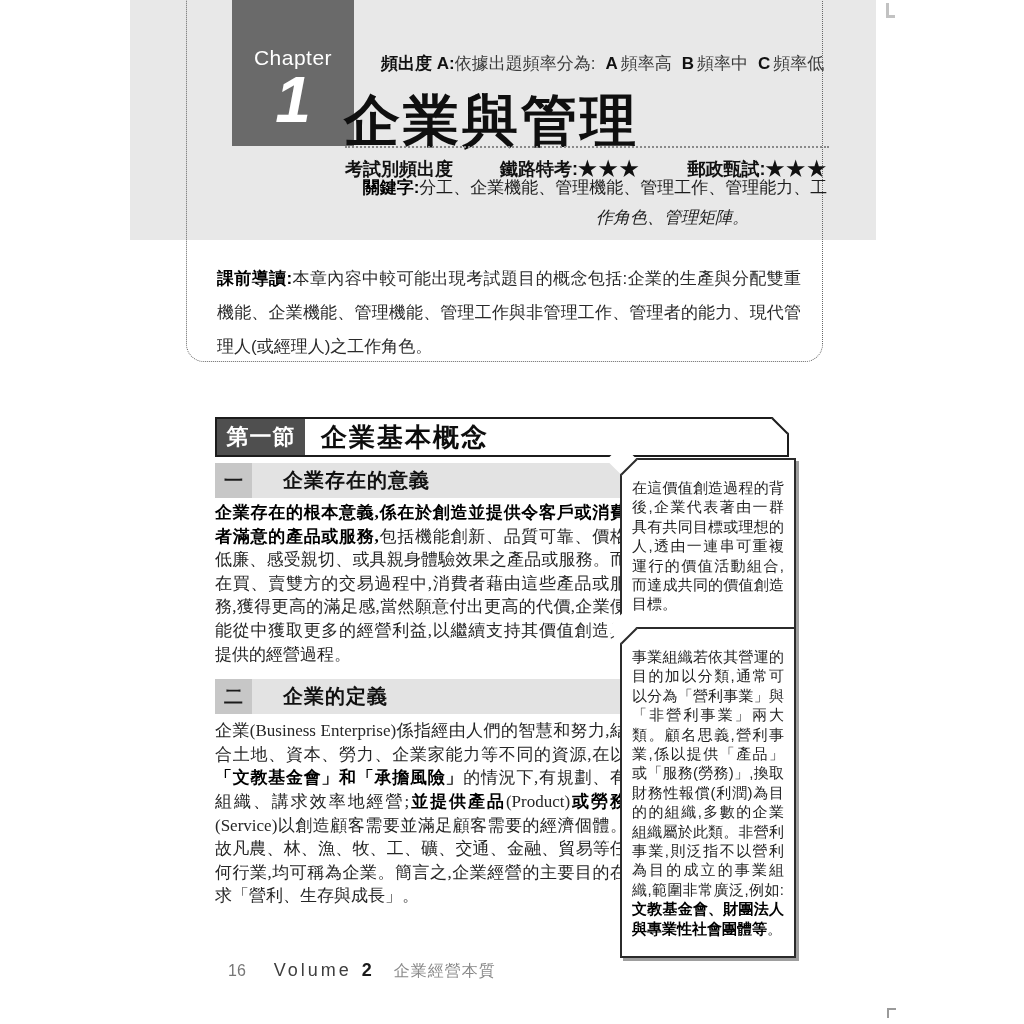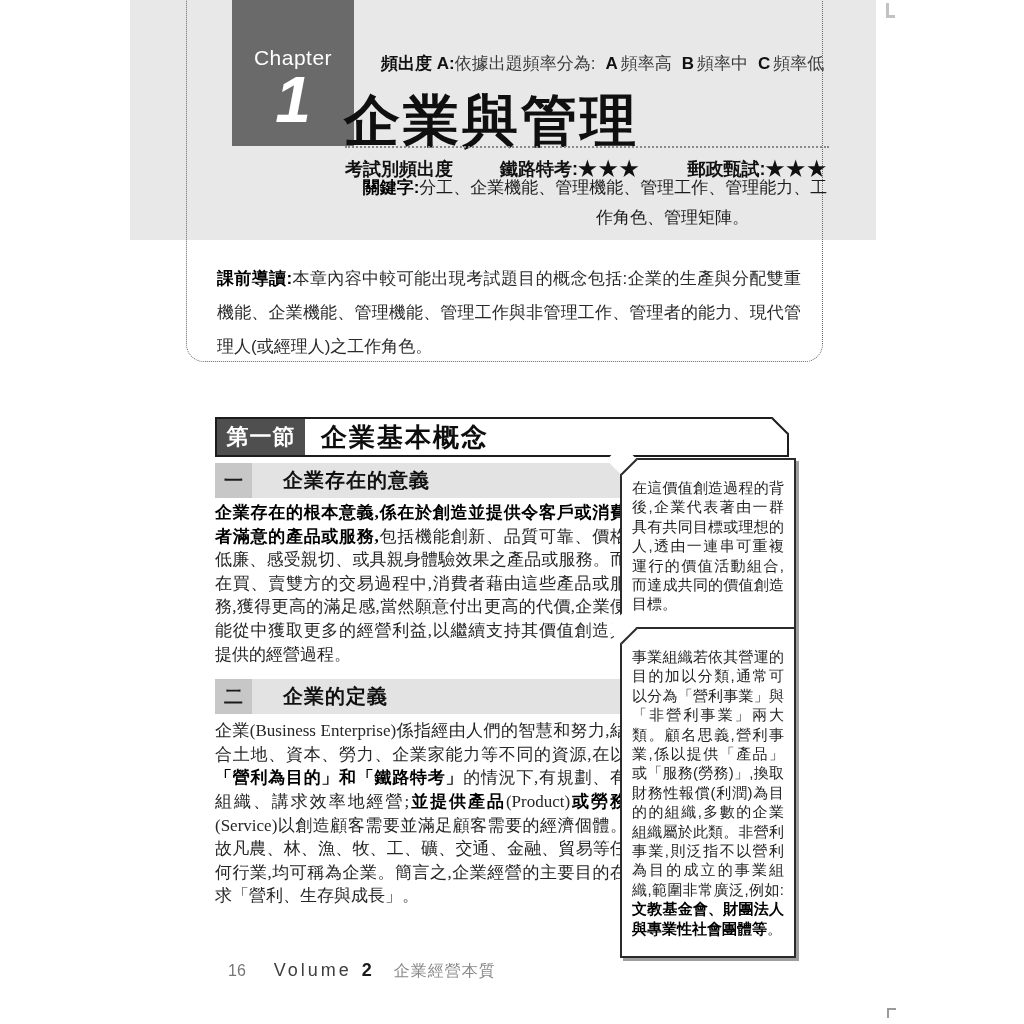--- a/index.html
+++ b/index.html
@@ -26,21 +26,21 @@
 
   .title-divider { position:absolute; left:345px; top:146px; width:484px; border-top:2px dotted #8a8a8a; }
 
   .exam-line { position:absolute; left:345px; top:156px; font-size:18px; font-weight:bold; color:#111; white-space:nowrap; }
   .exam-line .exam { margin-left:26px;padding-left:21px; }
   .exam-line .exam:first-of-type { margin-left:22px; }
   .stars { font-size:21px; letter-spacing:2px; position:relative; top:1px; }
 
   .keywords { position:absolute; left:345px; top:173px; font-size:17px; color:#1c1c1c; width:500px; line-height:30px;text-align:center; }
   .keywords b { color:#000; }
-  .keywords .kw-line2 { margin-left:155px; }
+  .keywords .kw-line2 { margin-left:155px;font-style:italic; }
 
   .intro { position:absolute; left:217px; top:262px; width:584px; font-size:17px; line-height:34px;
            color:#2a2a2a; text-align:justify; }
   .intro b { color:#000; }
 
   .section-header { position:absolute; left:215px; top:417px; width:574px; height:40px;
                     border:2px solid #1c1c1c; background:#fff; display:flex; align-items:stretch; }
   .section-header::before { content:""; position:absolute; top:-11px; right:-11px; width:22px; height:22px;
                             background:#fff; transform:rotate(45deg); }
   .section-header::after { content:""; position:absolute; top:6px; right:-4px; width:22px; height:2px;
@@ -126,21 +126,21 @@
     <div class="sub-heading">
       <div class="sub-number">一</div>
       <div class="sub-title">企業存在的意義</div>
     </div>
     <p class="body-para"><b>企業存在的根本意義,係在於創造並提供令客戶或消費者滿意的產品或服務,</b><span>包括機能創新、品質可靠、價格低廉、感受親切、或具親身體驗效果之產品或服務。而在買、賣雙方的交易過程中,消費者藉由這些產品或服務,獲得更高的滿足感,當然願意付出更高的代價,企業便能從中獲取更多的經營利益,以繼續支持其價值創造與提供的經營過程。</span></p>
 
     <div class="sub-heading sub-heading-2">
       <div class="sub-number">二</div>
       <div class="sub-title">企業的定義</div>
     </div>
-    <p class="body-para para-2"><span>企業(Business Enterprise)係指經由人們的智慧和努力,結合土地、資本、勞力、企業家能力等不同的資源,在以</span><b>「營利為目的」和「鐵路特考」</b><span>的情況下,有規劃、有組織、講求效率地經營;</span><b>並提供產品</b><span>(Product)</span><b>或勞務</b><span>(Service)以創造顧客需要並滿足顧客需要的經濟個體。故凡農、林、漁、牧、工、礦、交通、金融、貿易等任何行業,均可稱為企業。簡言之,企業經營的主要目的在求「營利、生存與成長」。</span></p>
+    <p class="body-para para-2"><span>企業(Business Enterprise)係指經由人們的智慧和努力,結合土地、資本、勞力、企業家能力等不同的資源,在以</span><b>「文教基金會」和「承擔風險」</b><span>的情況下,有規劃、有組織、講求效率地經營;</span><b>並提供產品</b><span>(Product)</span><b>或勞務</b><span>(Service)以創造顧客需要並滿足顧客需要的經濟個體。故凡農、林、漁、牧、工、礦、交通、金融、貿易等任何行業,均可稱為企業。簡言之,企業經營的主要目的在求「營利、生存與成長」。</span></p>
   </div>
 
   <div class="side-note note-1"><span>在這價值創造過程的背後,企業代表著由一群具有共同目標或理想的人,透由一連串可重複運行的價值活動組合,而達成共同的價值創造目標。</span></div>
   <div class="side-note note-2"><span>事業組織若依其營運的目的加以分類,通常可以分為「營利事業」與「非營利事業」兩大類。顧名思義,營利事業,係以提供「產品」或「服務(勞務)」,換取財務性報償(利潤)為目的的組織,多數的企業組織屬於此類。非營利事業,則泛指不以營利為目的成立的事業組織,範圍非常廣泛,例如:</span><b>文教基金會、財團法人與專業性社會團體等</b><span>。</span></div>
 
   <div class="footer">
     <span class="pg">16</span>
     <span class="vol">Volume</span>
     <span class="vol-num">2</span>
     <span class="vol-title">企業經營本質</span>

